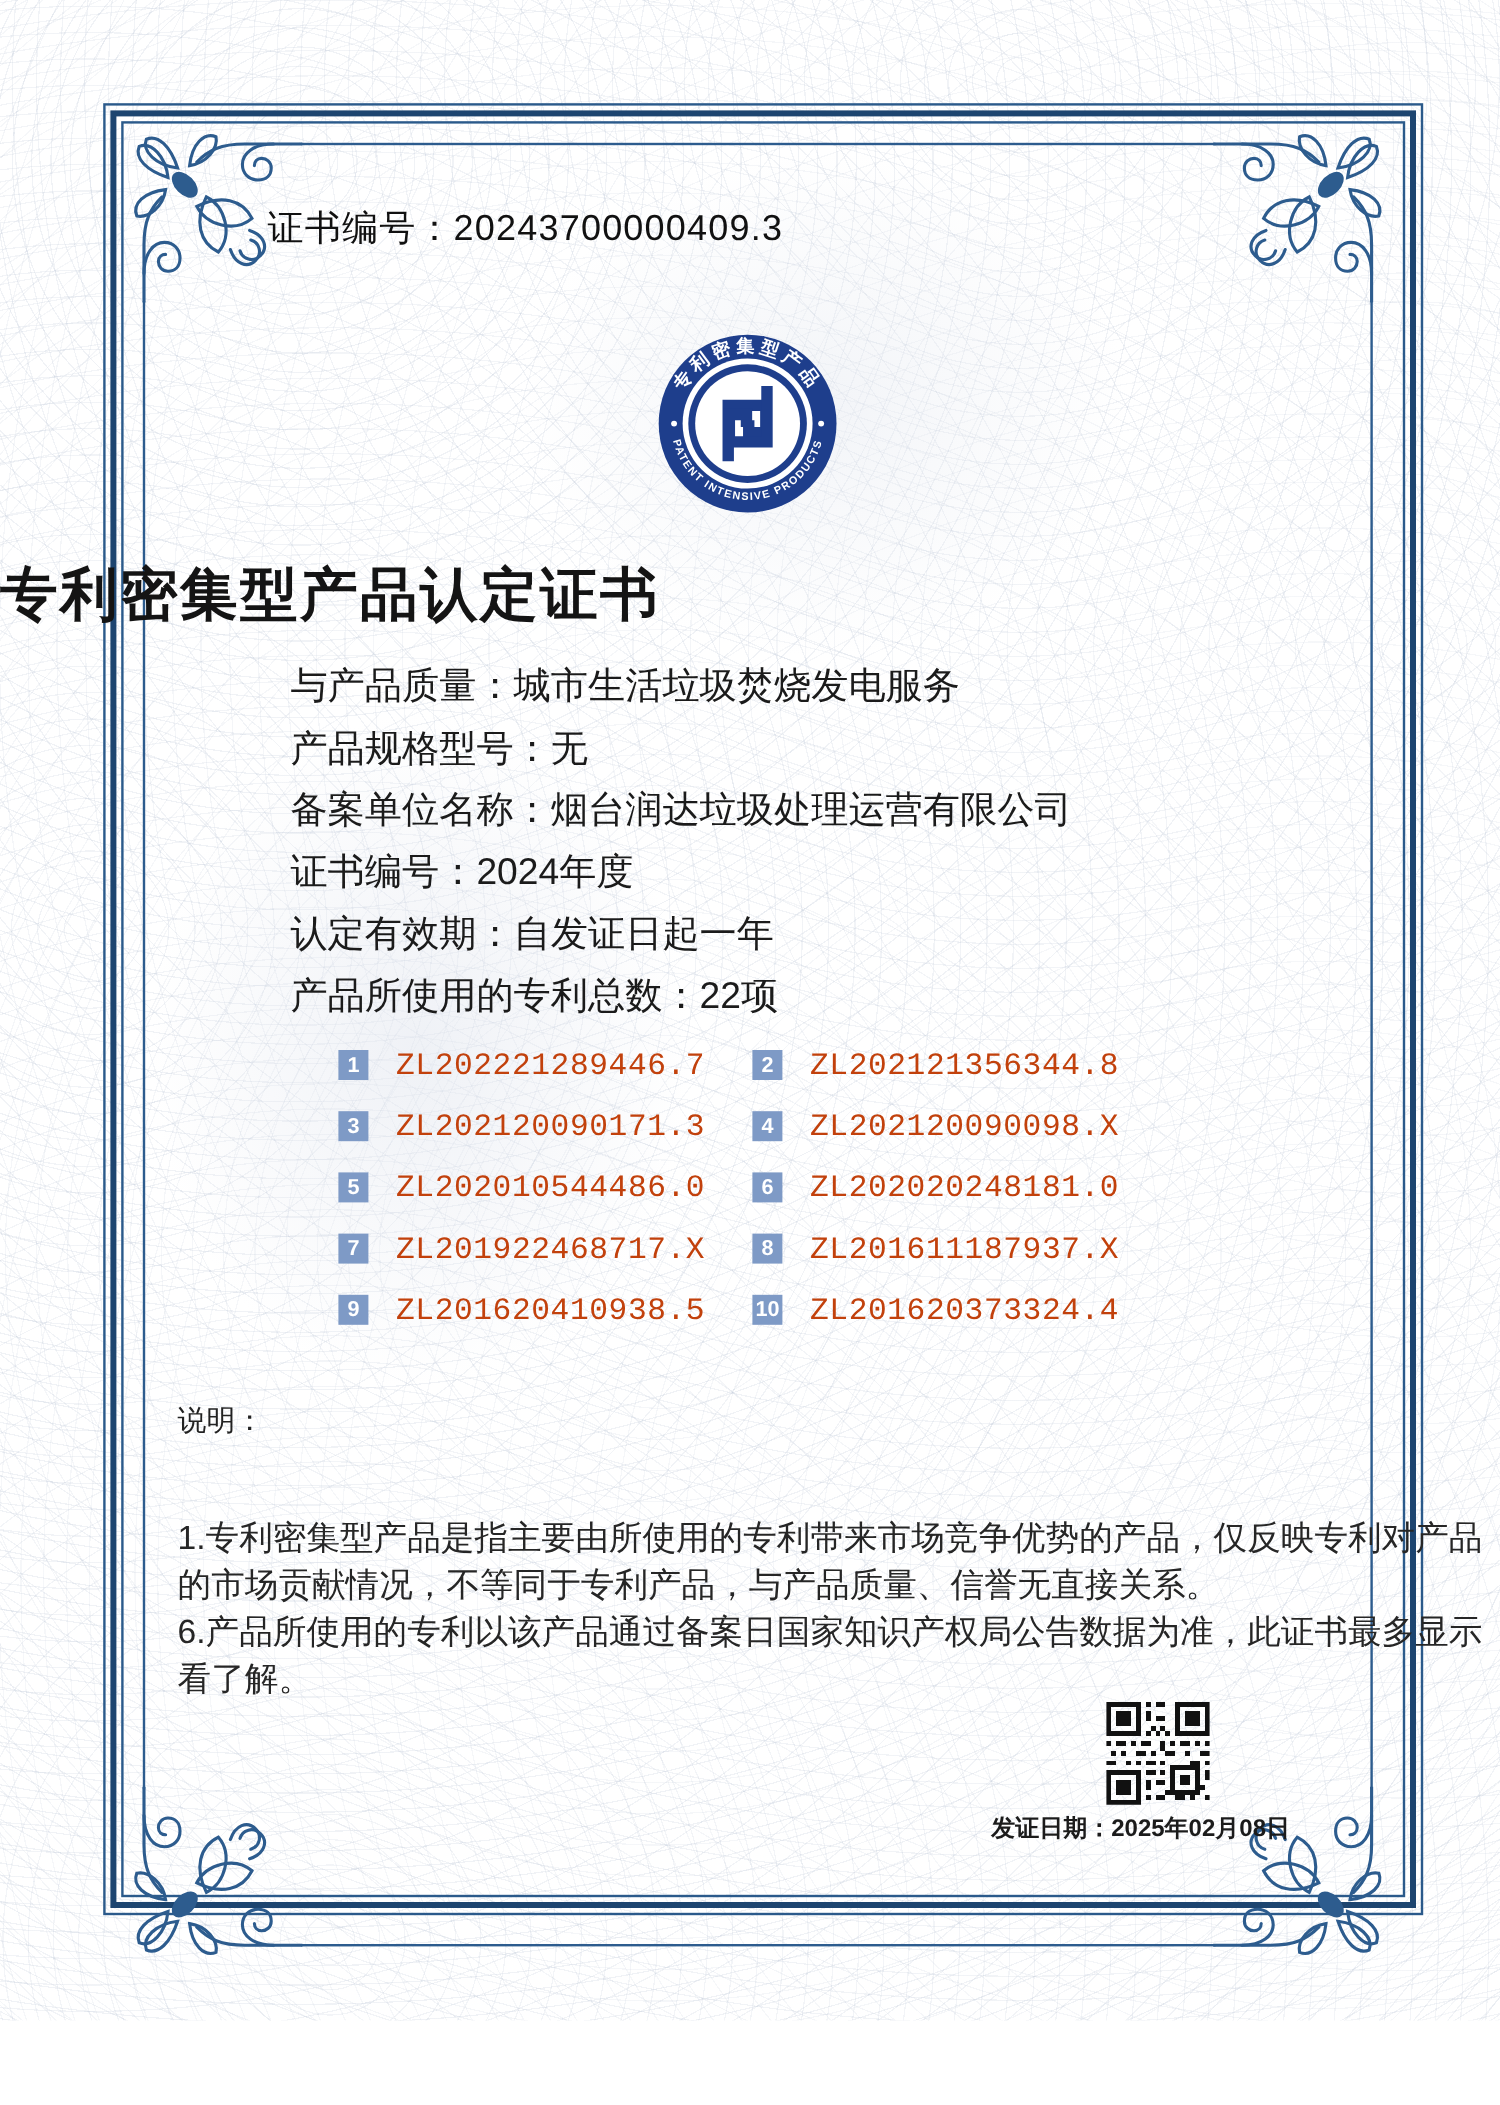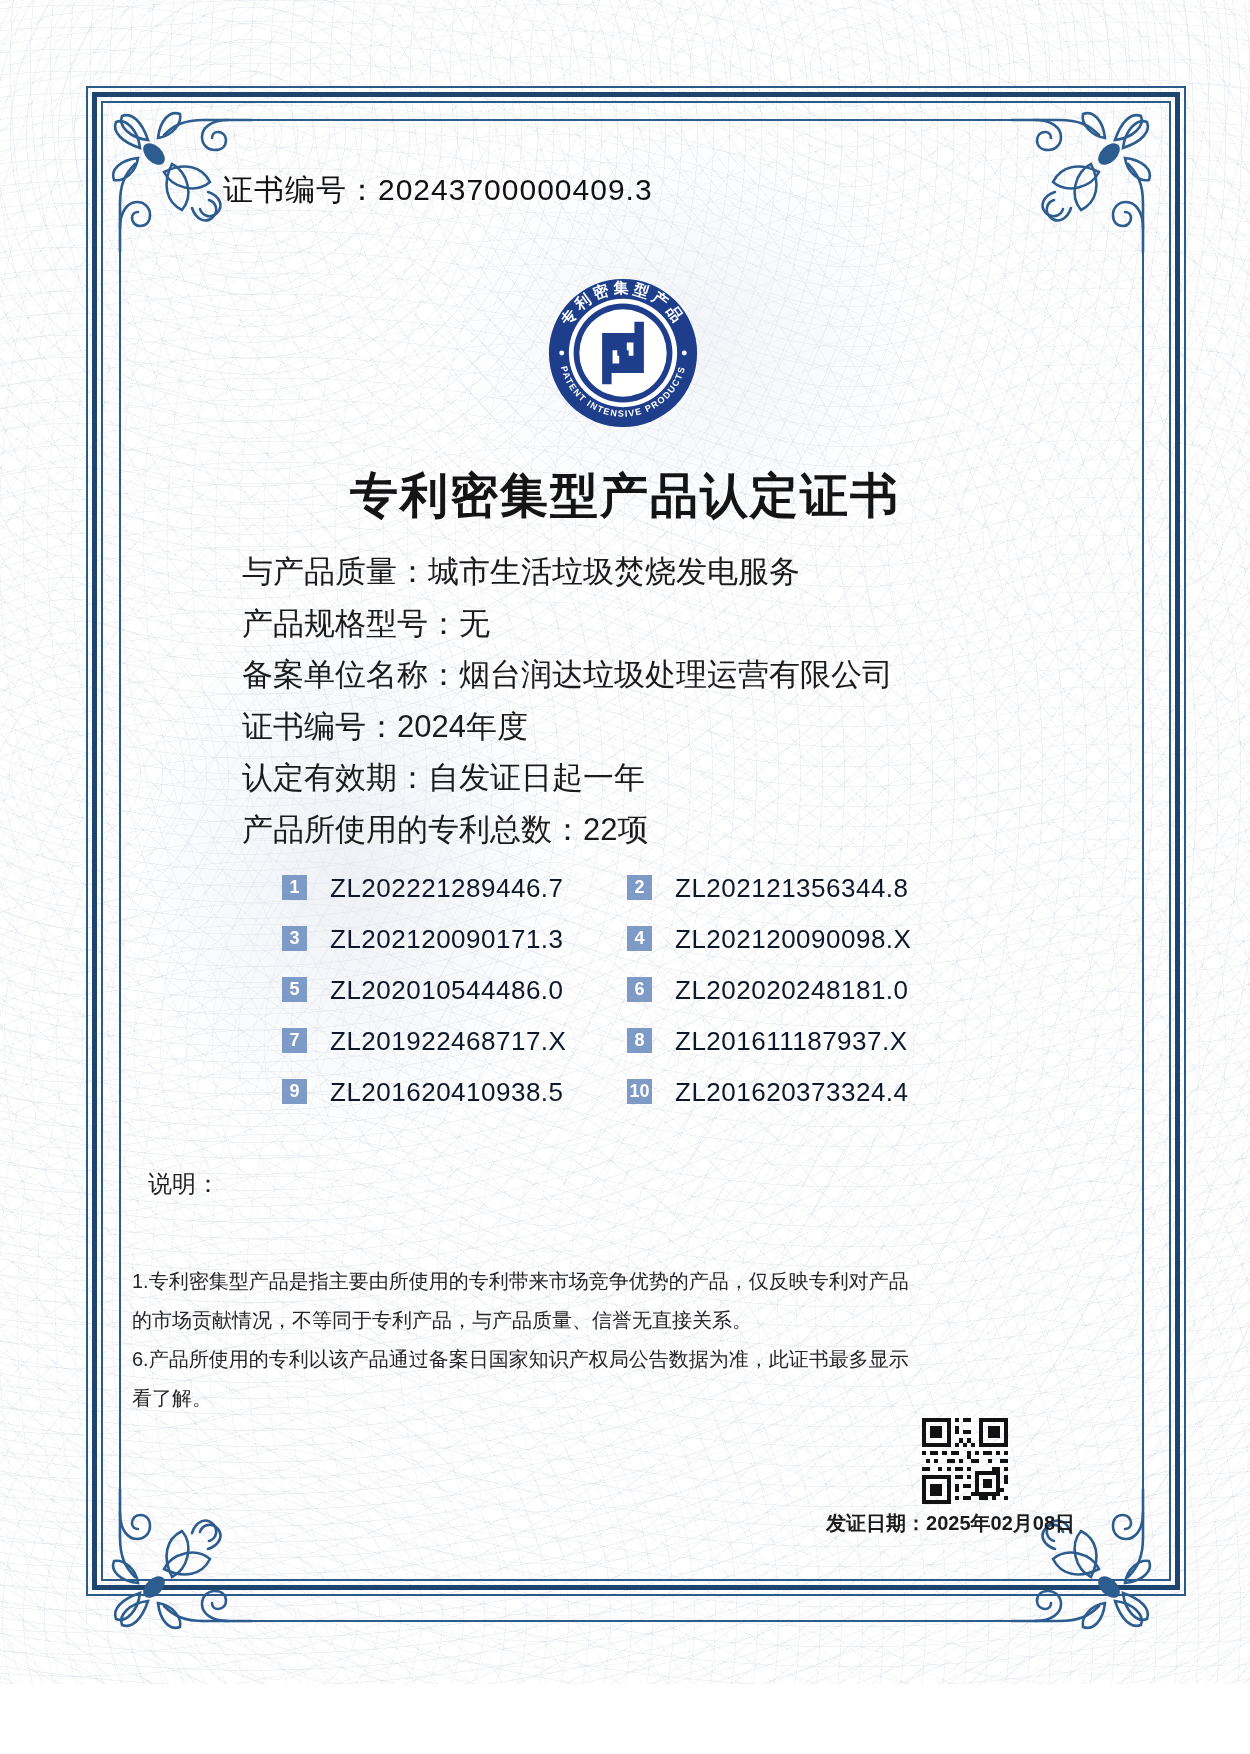--- a/index.html
+++ b/index.html
@@ -33,40 +33,40 @@
   .il-right{left:1142px;top:251px;width:2px;height:1240px;}
   .fl{position:absolute;width:152px;height:152px;}
   .fl-tl{left:100px;top:100px;}
   .fl-tr{left:1011px;top:100px;transform:scaleX(-1);}
   .fl-bl{left:100px;top:1489px;transform:scaleY(-1);}
   .fl-br{left:1011px;top:1489px;transform:scale(-1,-1);}
 
   .cert-no{position:absolute;left:223px;top:170px;font-size:30px;letter-spacing:1px;color:#111;}
   .logo{position:absolute;left:547px;top:277px;width:152px;height:152px;}
   .title{
-    position:absolute;left:0;top:464px;width:1250px;text-align:center;
+    position:absolute;left:0;top:464px;width:1250px;
     font-family:"Liberation Serif","DejaVu Serif",serif;font-weight:700;
     font-size:48px;letter-spacing:2px;color:#141414;
   }
   .fields{position:absolute;left:242px;top:546px;}
   .field-row{height:51.5px;line-height:51.5px;font-size:31px;color:#1b1b1b;white-space:nowrap;}
 
   .patents{
     position:absolute;left:282px;top:875px;
     display:grid;grid-template-columns:345px 345px;grid-auto-rows:51px;
   }
   .patent{display:flex;align-items:flex-start;}
   .patent .badge{
     width:25px;height:25px;background:#7e9ac6;color:#fff;font-size:18px;font-weight:bold;
     display:flex;align-items:center;justify-content:center;flex:0 0 25px;margin-right:23px;
   }
-  .patent .num{font-size:26px;line-height:26px;letter-spacing:.5px;color:#0f172a;white-space:nowrap;}
+  .patent .num{font-size:26px;line-height:26px;letter-spacing:.5px;color:#c2410c;white-space:nowrap;font-family:Liberation Mono, monospace;}
 
   .notes-heading{position:absolute;left:148px;top:1168px;font-size:24px;color:#222;}
-  .notes{position:absolute;left:132px;top:1262px;font-size:20px;color:#262626;}
+  .notes{position:absolute;left:148px;top:1262px;font-size:28px;color:#262626;}
   .notes div{line-height:39px;white-space:nowrap;}
 
   .qr{position:absolute;left:922px;top:1418px;width:86px;height:86px;}
   .issue-date{position:absolute;left:675px;top:1510px;width:400px;text-align:right;font-size:20px;color:#1b1b1b;font-weight:bold;}
 </style>
 </head>
 <body>
 
 <div class="page">
   <div class="guilloche"></div>

